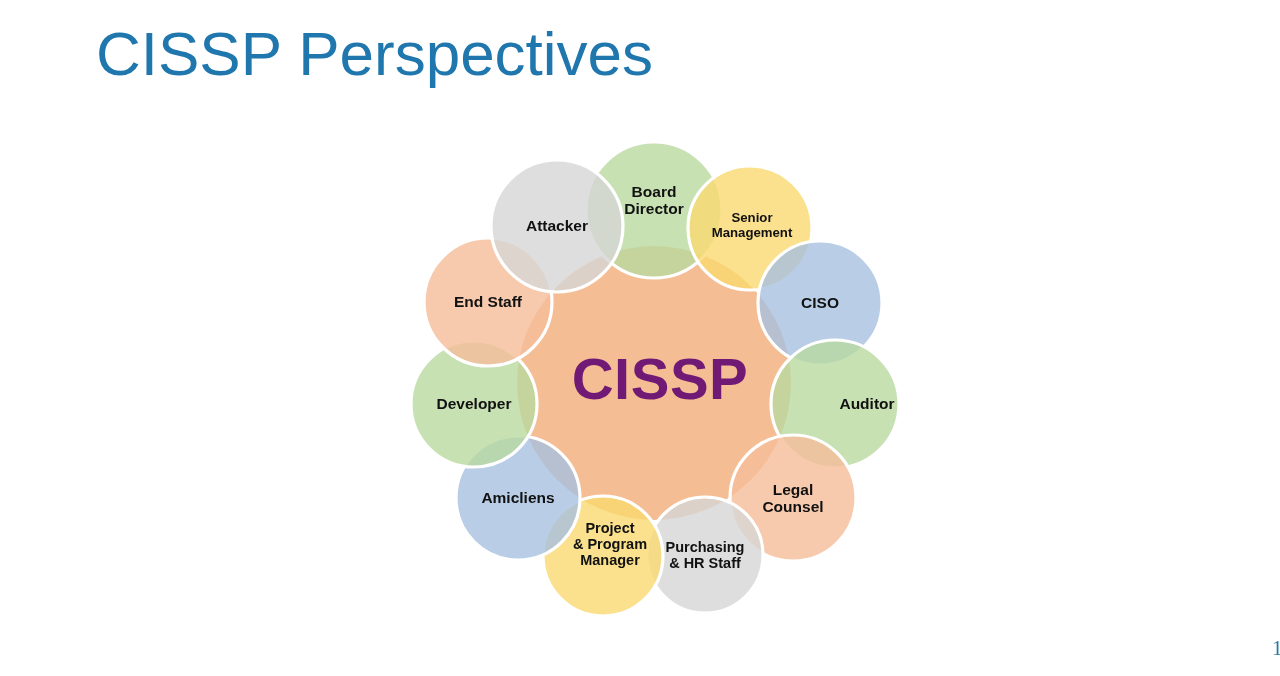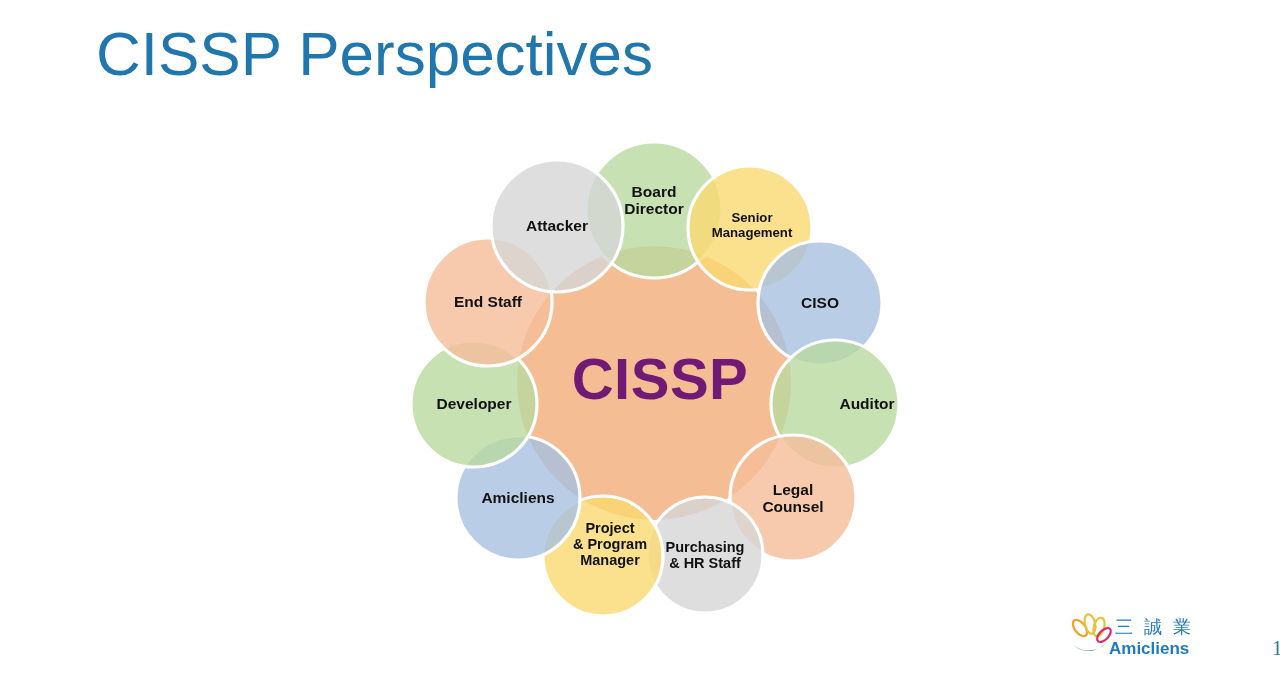--- a/index.html
+++ b/index.html
@@ -119,33 +119,16 @@
         <div class="node-label sz-md" style="left: 203px; top: 406px; margin-left: 7px;">Project
 &amp; Program
 Manager</div>
         <div class="node-label sz-lg" style="left: 118px; top: 360px;">Amicliens</div>
         <div class="node-label sz-lg" style="left: 74px; top: 266px;">Developer</div>
         <div class="node-label sz-lg" style="left: 88px; top: 164px;">End Staff</div>
         <div class="node-label sz-lg" style="left: 157px; top: 88px;">Attacker</div>
       </div>
   </div>
 
-  <div id="logo">
-    <svg viewBox="0 0 130 56" width="130" height="56">
-      <g>
-        <ellipse cx="14" cy="18" rx="5.2" ry="9.5" transform="rotate(-38 14 18)" fill="none" stroke="#f0a030" stroke-width="2.2"></ellipse>
-        <ellipse cx="24" cy="14" rx="5.2" ry="9.8" transform="rotate(-12 24 14)" fill="none" stroke="#e8c23a" stroke-width="2.2"></ellipse>
-        <ellipse cx="33" cy="17" rx="5.2" ry="9.5" transform="rotate(16 33 17)" fill="none" stroke="#e8c23a" stroke-width="2.2"></ellipse>
-        <ellipse cx="38" cy="25" rx="4.6" ry="8.6" transform="rotate(44 38 25)" fill="none" stroke="#d6306a" stroke-width="2.2"></ellipse>
-        <path d="M6 34 C16 44 32 44 42 30 C36 41 18 45 6 34 Z" fill="#3aa04a"></path>
-      </g>
-      <g>
-        <text x="49" y="23" font-family="'Liberation Sans', sans-serif" font-size="18" fill="#1f7bbf" letter-spacing="3">三 誠 業</text>
-      </g>
-      <g>
-        <text x="43" y="44" font-family="'Liberation Sans', sans-serif" font-size="17" font-weight="bold" fill="#1f7bbf">Amicliens</text>
-      </g>
-    </svg>
-  </div>
 
   <div id="page-number">16</div>
 
 </div>
 
 </body></html>

